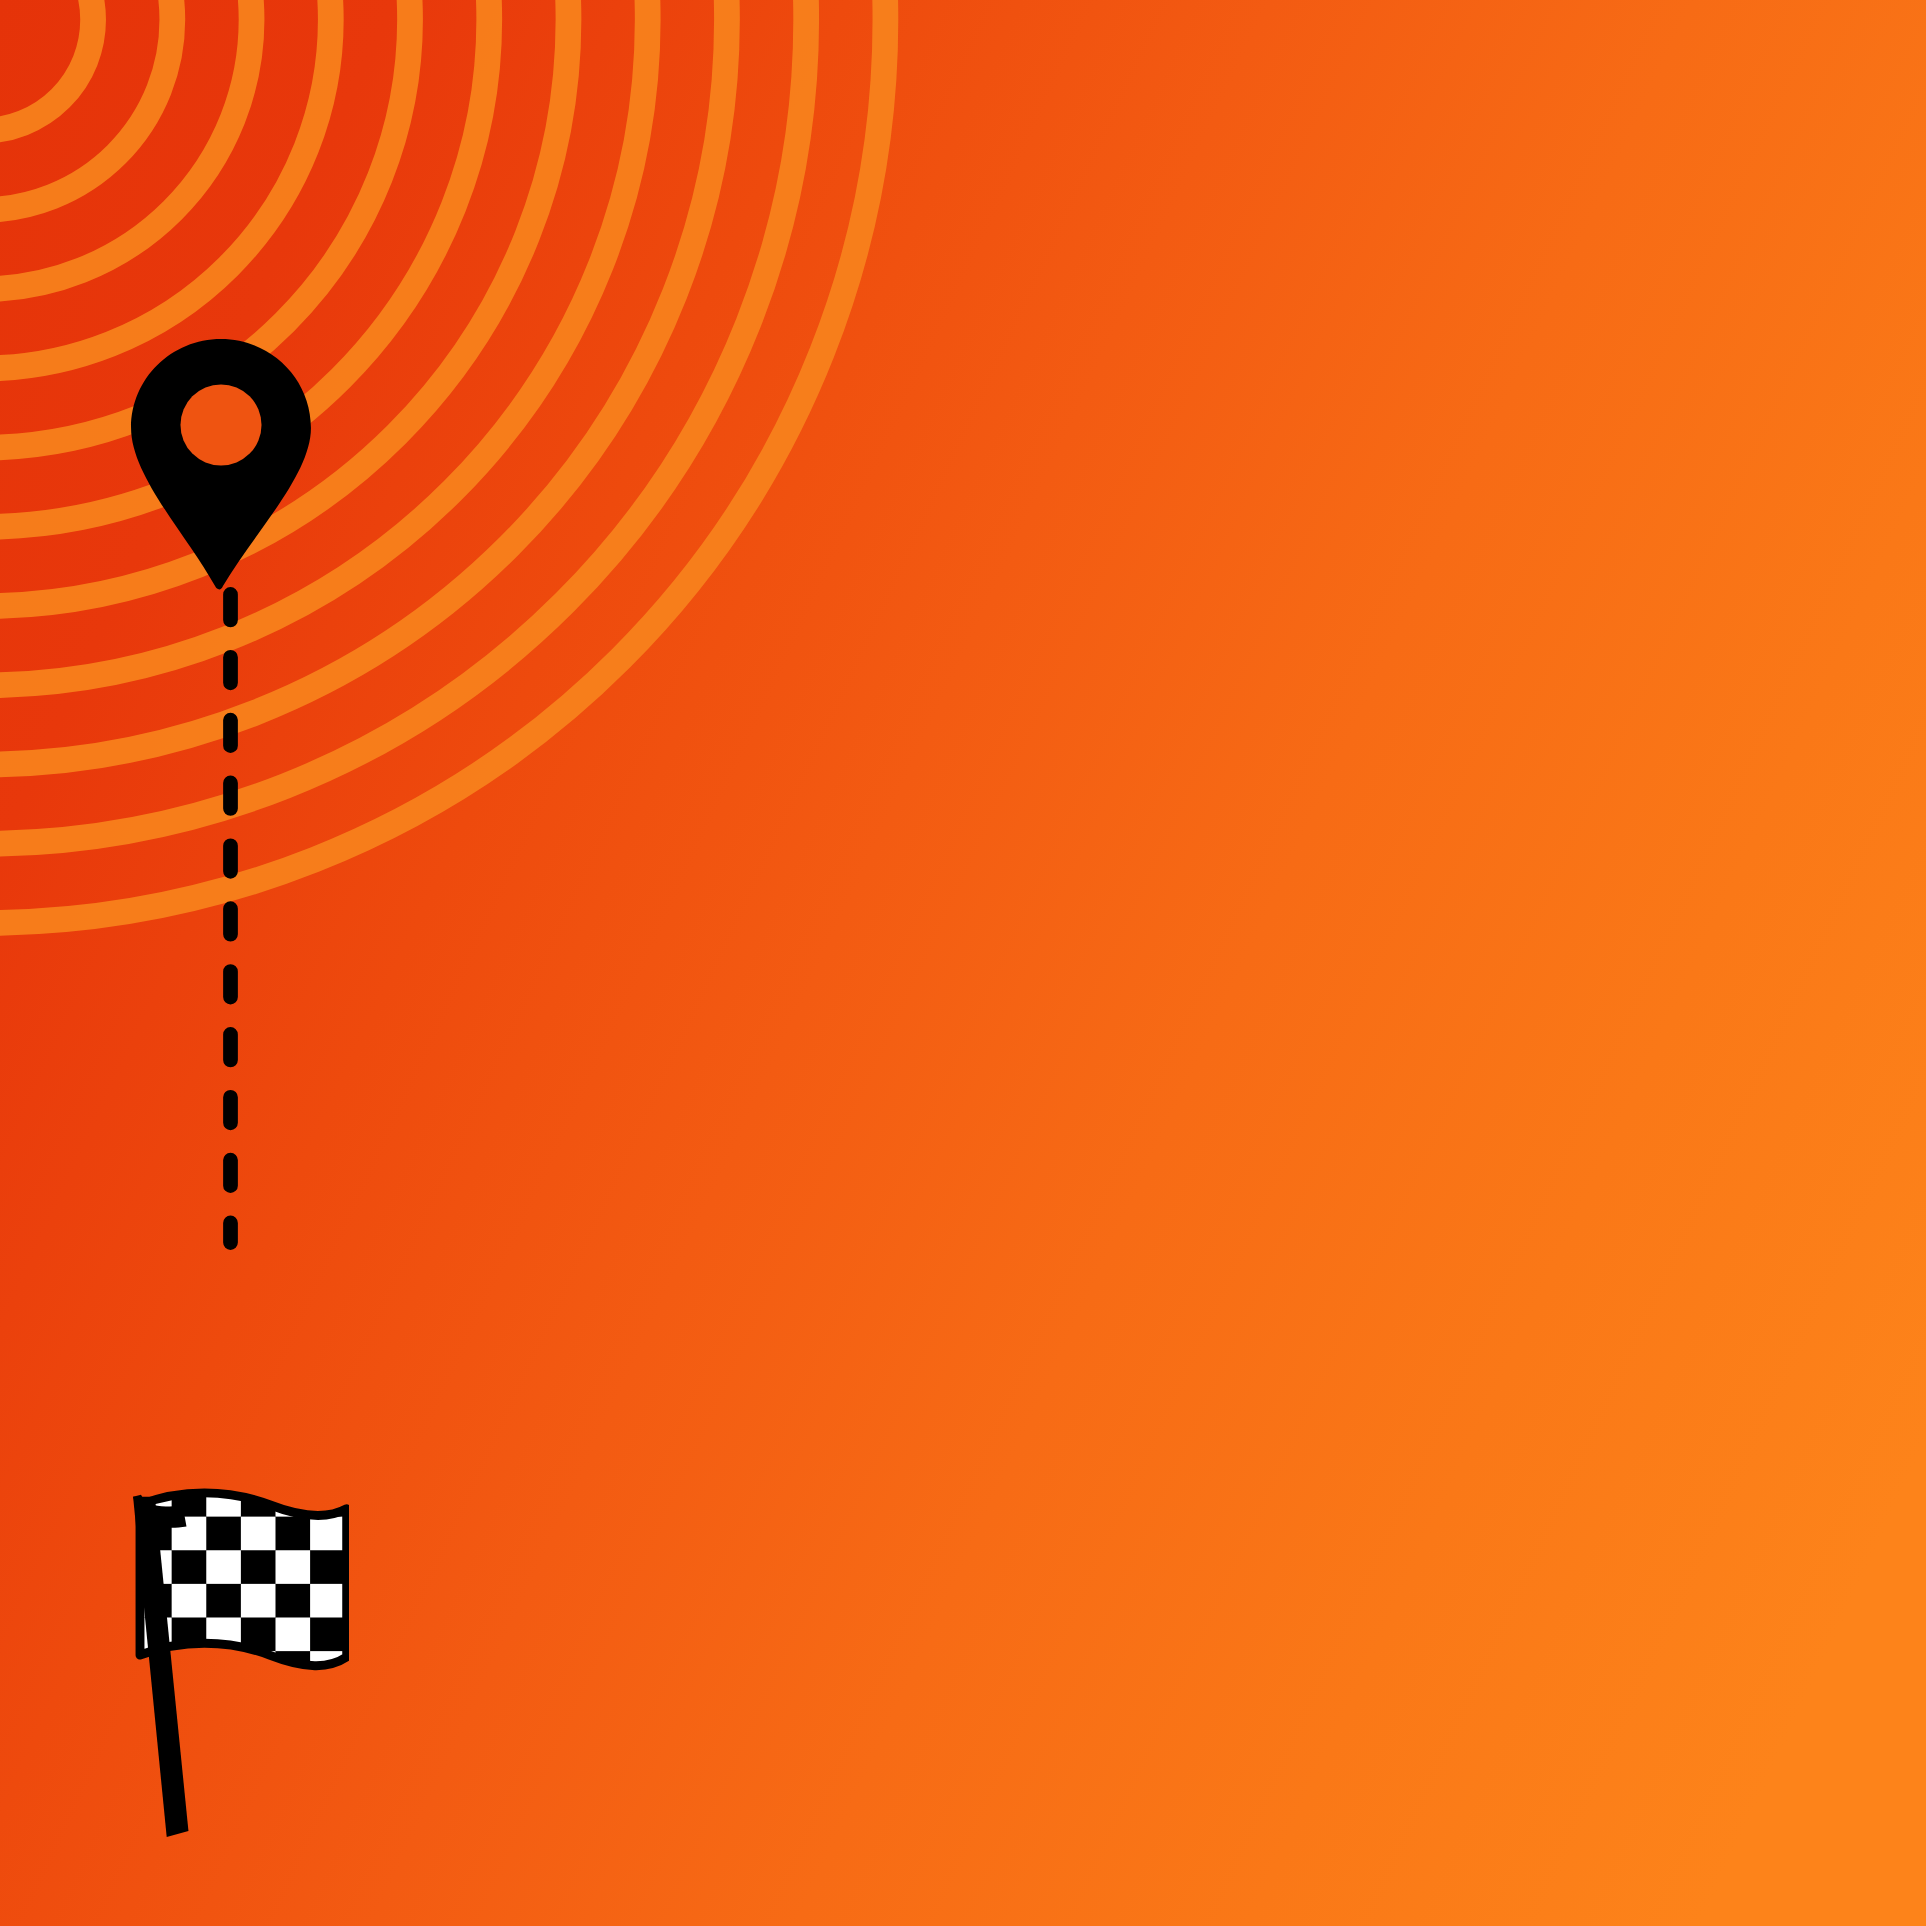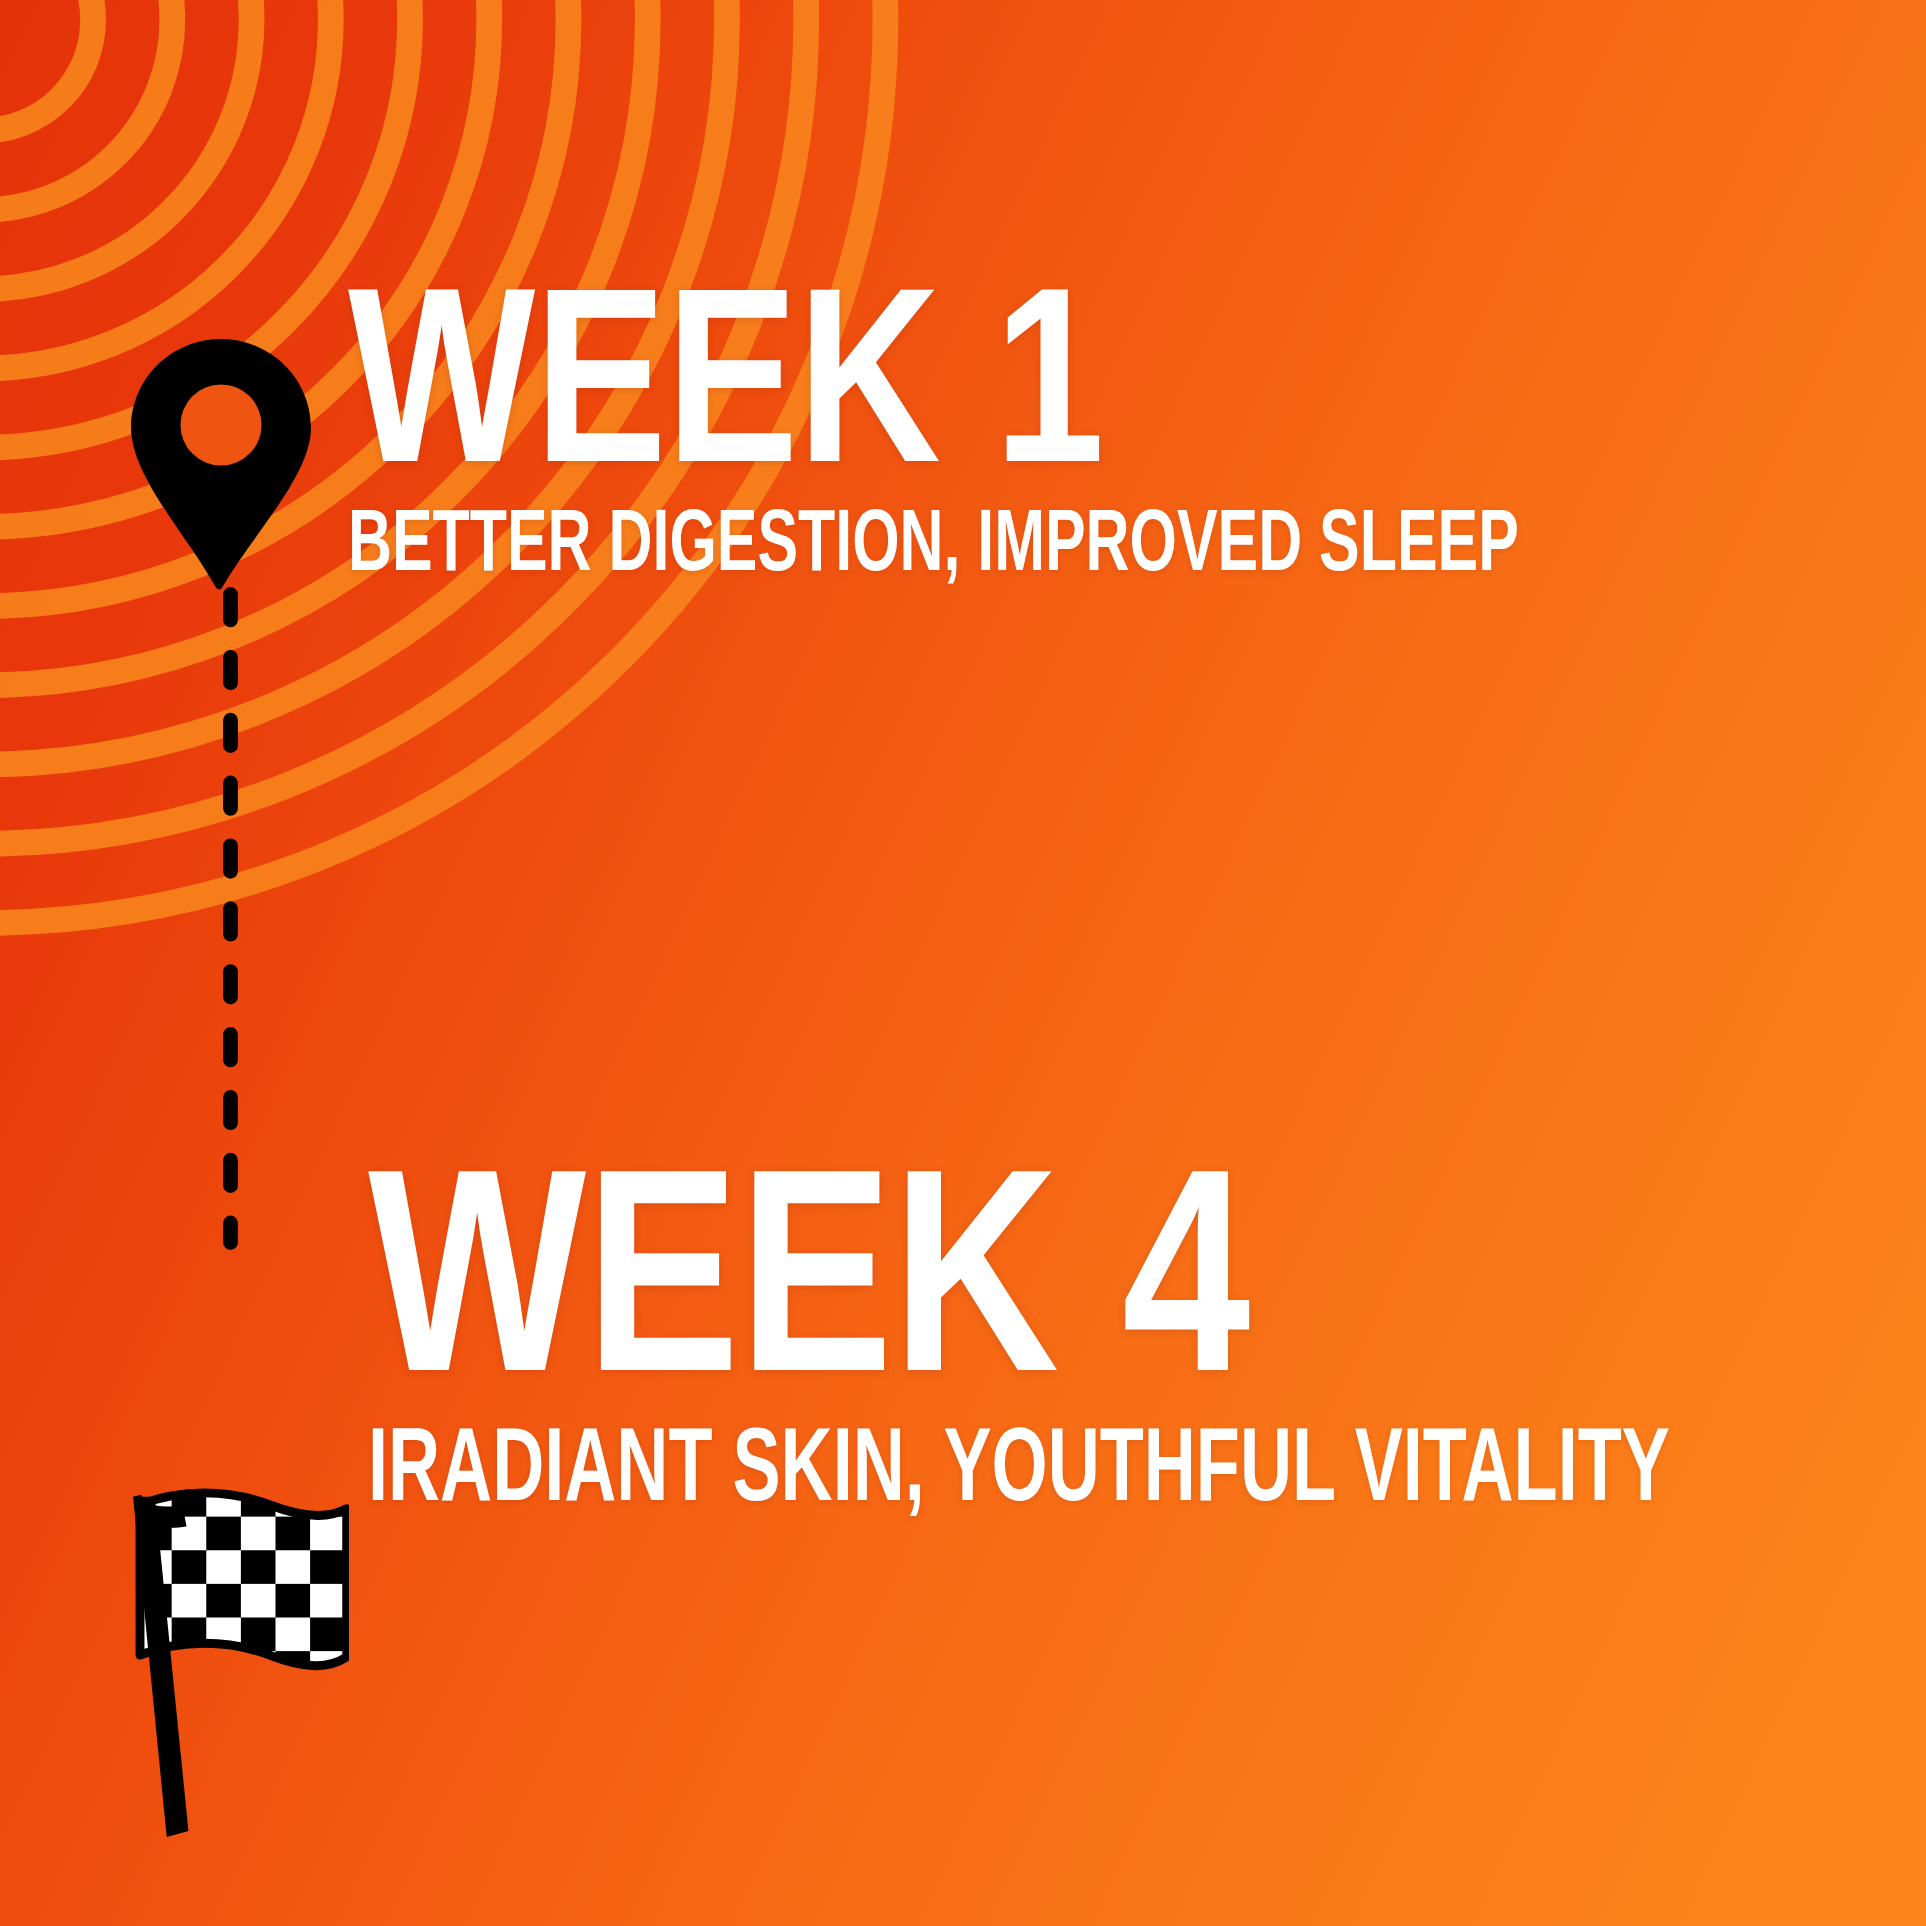--- a/index.html
+++ b/index.html
@@ -200,25 +200,17 @@
              C196 36 220 36 238 26
              L238 176
              C220 188 196 188 160 174
              C118 158 70 158 29 174
              Z" fill="none" stroke="#000000" stroke-width="9" stroke-linejoin="round"></path>
 
     <path d="M22 14 L44 14 L78 352 L56 358 Z" fill="#000000"></path>
     <path d="M22 14 C30 44 50 48 76 44 L72 22 C52 26 36 24 30 12 Z" fill="#000000"></path>
   </svg>
 
-  <div class="week-block" id="week-1">
-    <div class="week-title">WEEK 1</div>
-    <div class="week-sub">BETTER DIGESTION, IMPROVED SLEEP</div>
-  </div>
-
-
-  <div class="week-block" id="week-4">
-    <div class="week-title">WEEK 4</div>
-    <div class="week-sub">IRADIANT SKIN, YOUTHFUL VITALITY</div>
-  </div>
+
+
 
 </div>
 
 
 </body></html>

